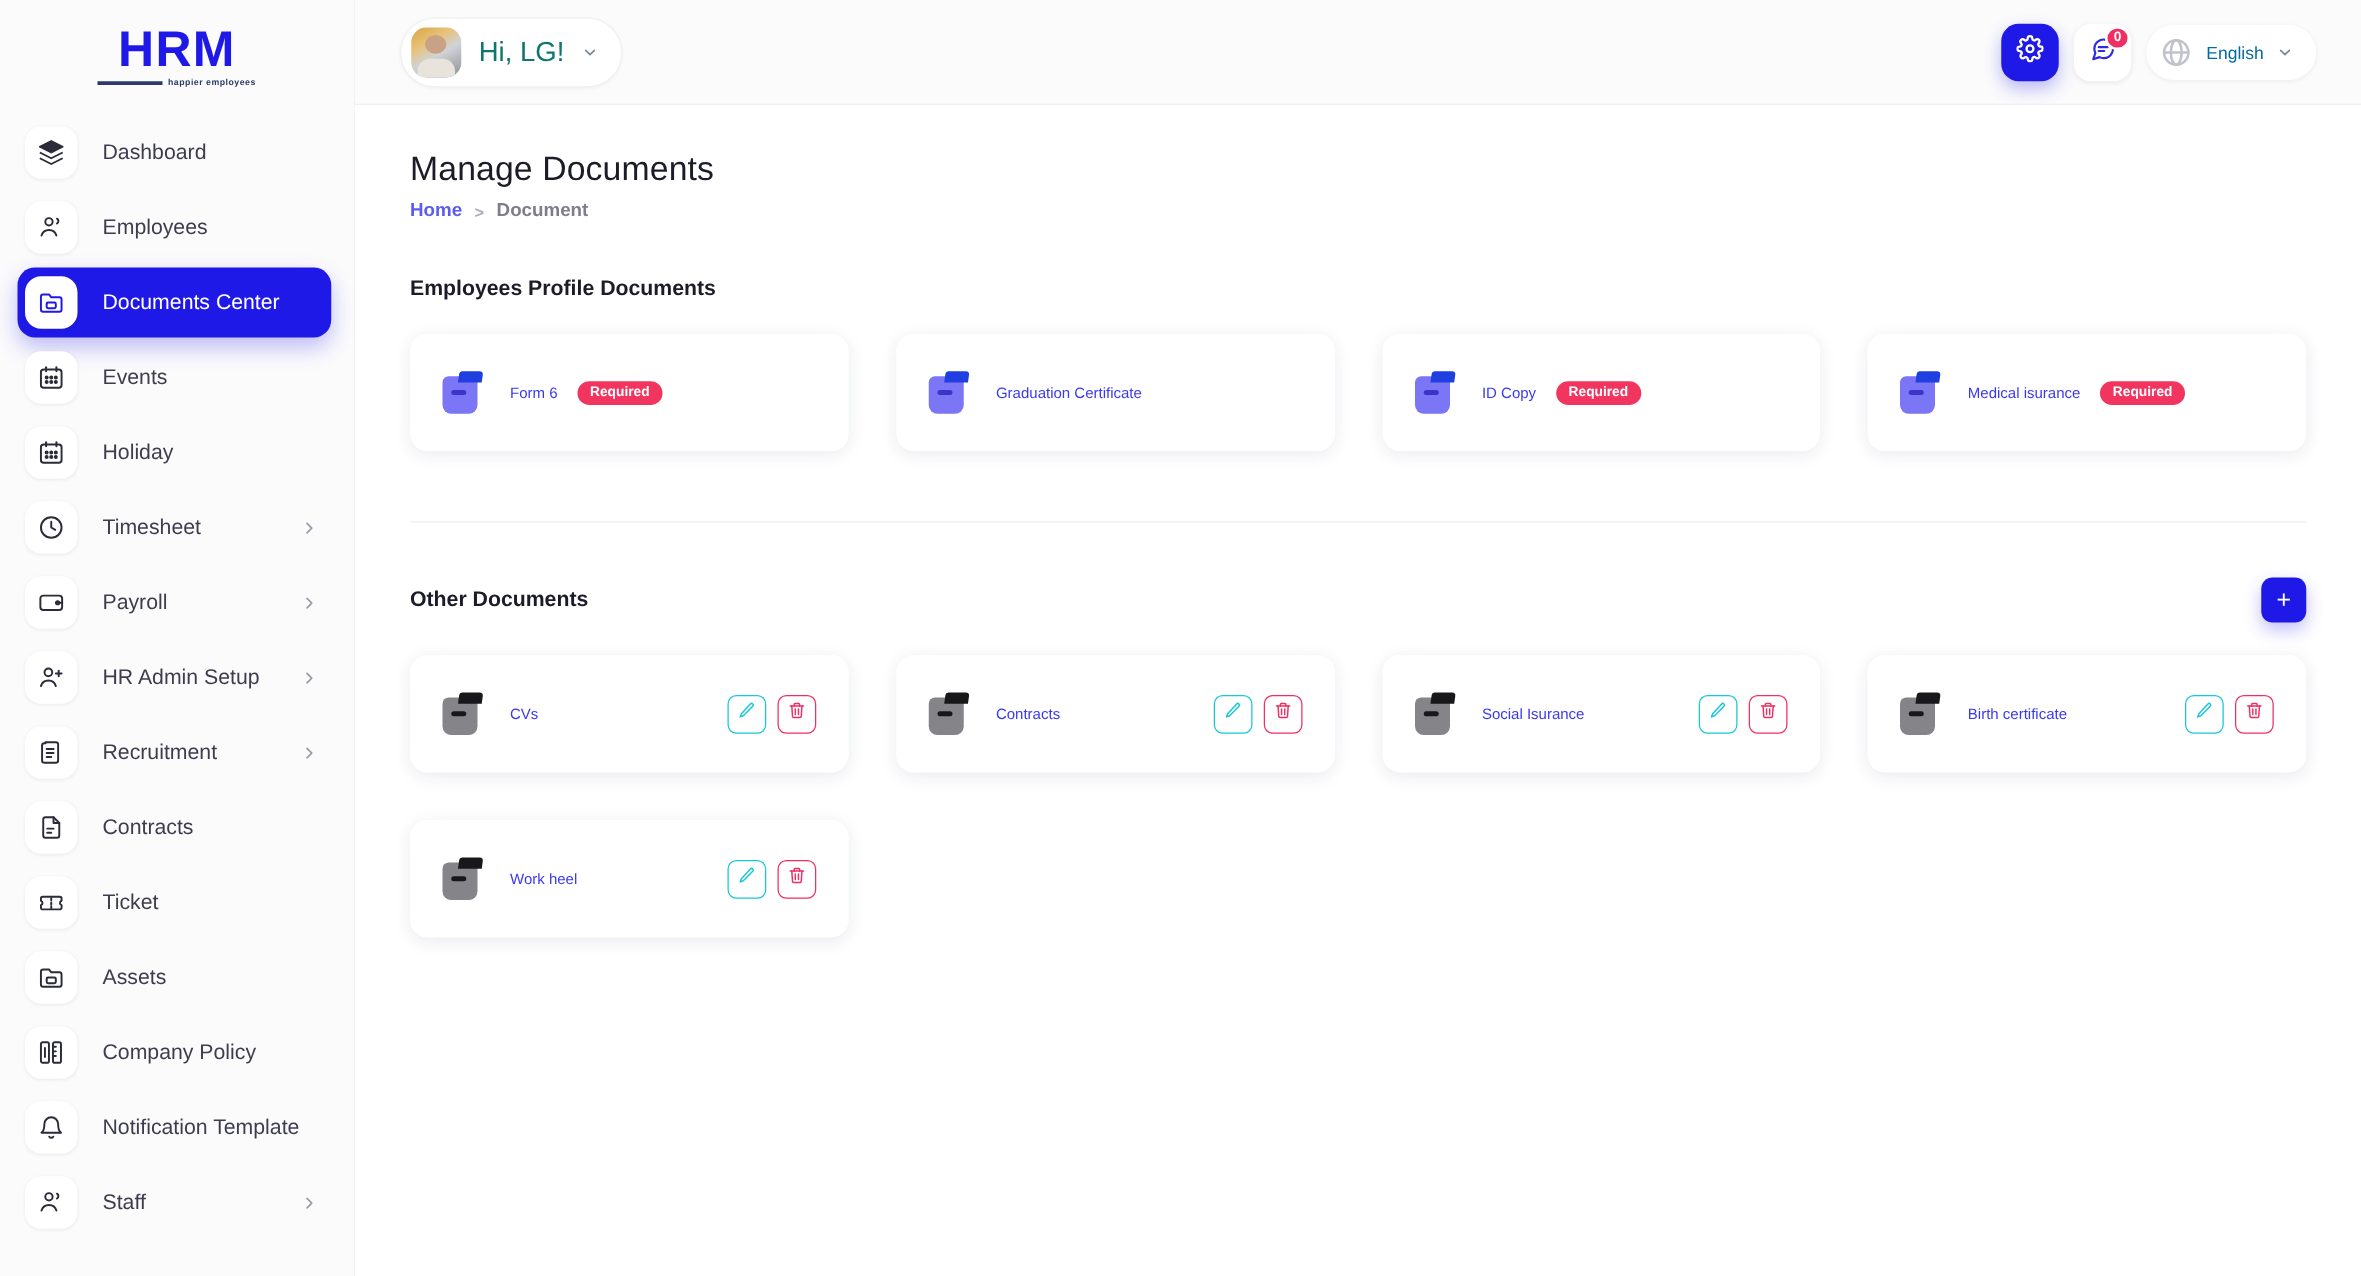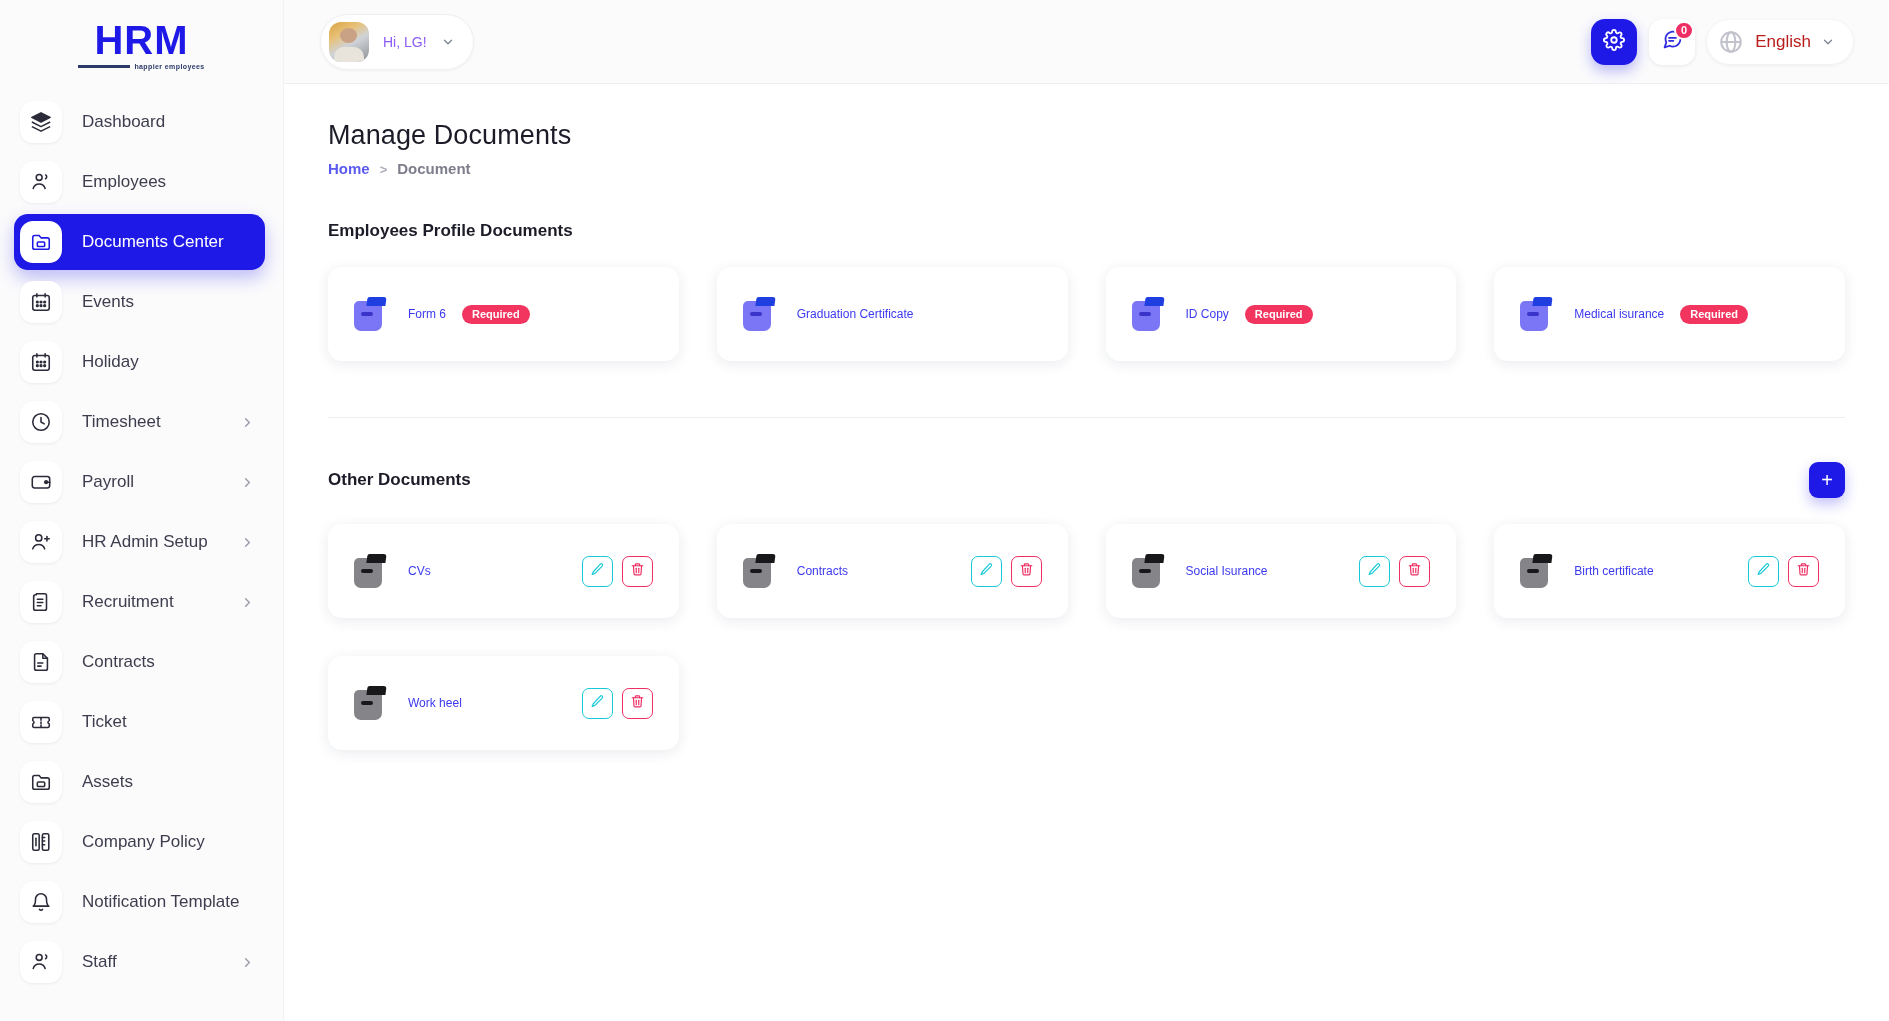--- a/index.html
+++ b/index.html
@@ -159,22 +159,22 @@
   }
   .avatar::after {
     content: "";
     position: absolute;
     left: 5px; bottom: 0;
     width: 30px; height: 15px;
     border-radius: 10px 10px 0 0;
     background: #e8e4dc;
   }
   .user-name {
-    font-size: 14px;
-    color: #8b5cf6;
+    font-size: 22px;
+    color: #0f766e;
   }
   .chev-sm { color: #7b8494; display: flex; align-items: center; }
 
   .top-right {
     margin-left: auto;
     display: flex;
     align-items: center;
     gap: 12px;
   }
   .gear-btn {
@@ -213,21 +213,21 @@
     display: flex;
     align-items: center;
     gap: 10px;
     background: #ffffff;
     border-radius: 24px;
     padding: 8px 18px 8px 10px;
     cursor: pointer;
     box-shadow: 0 1px 4px rgba(30,30,60,0.07);
   }
   .globe { width: 28px; height: 28px; color: #c2c2cc; display:flex; align-items:center; justify-content:center;}
-  .lang-text { font-size: 17px; color: #b91c1c; text-align: right; }
+  .lang-text { font-size: 14px; color: #0369a1; text-align: right; }
 
   
   .content {
     flex: 1 1 auto;
     background: #ffffff;
     padding: 36px 44px 0 44px;
     overflow: hidden;
   }
   .page-title {
     font-size: 27px;

